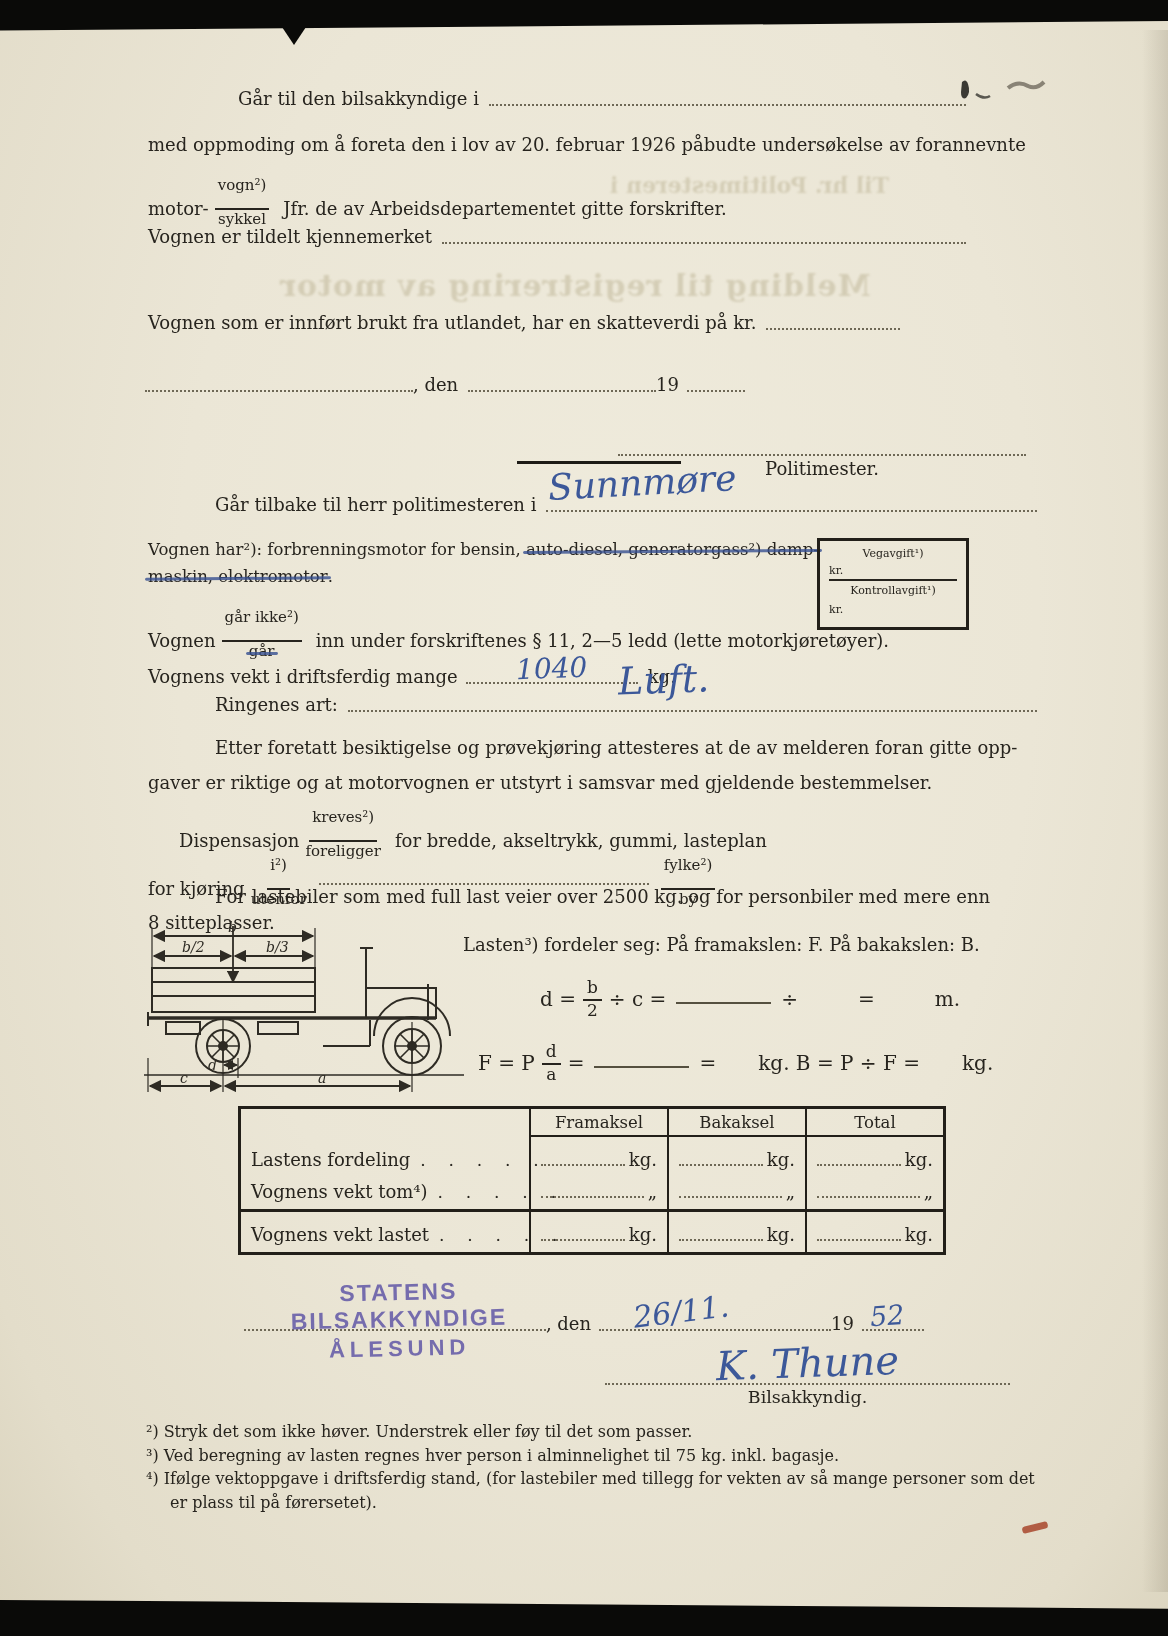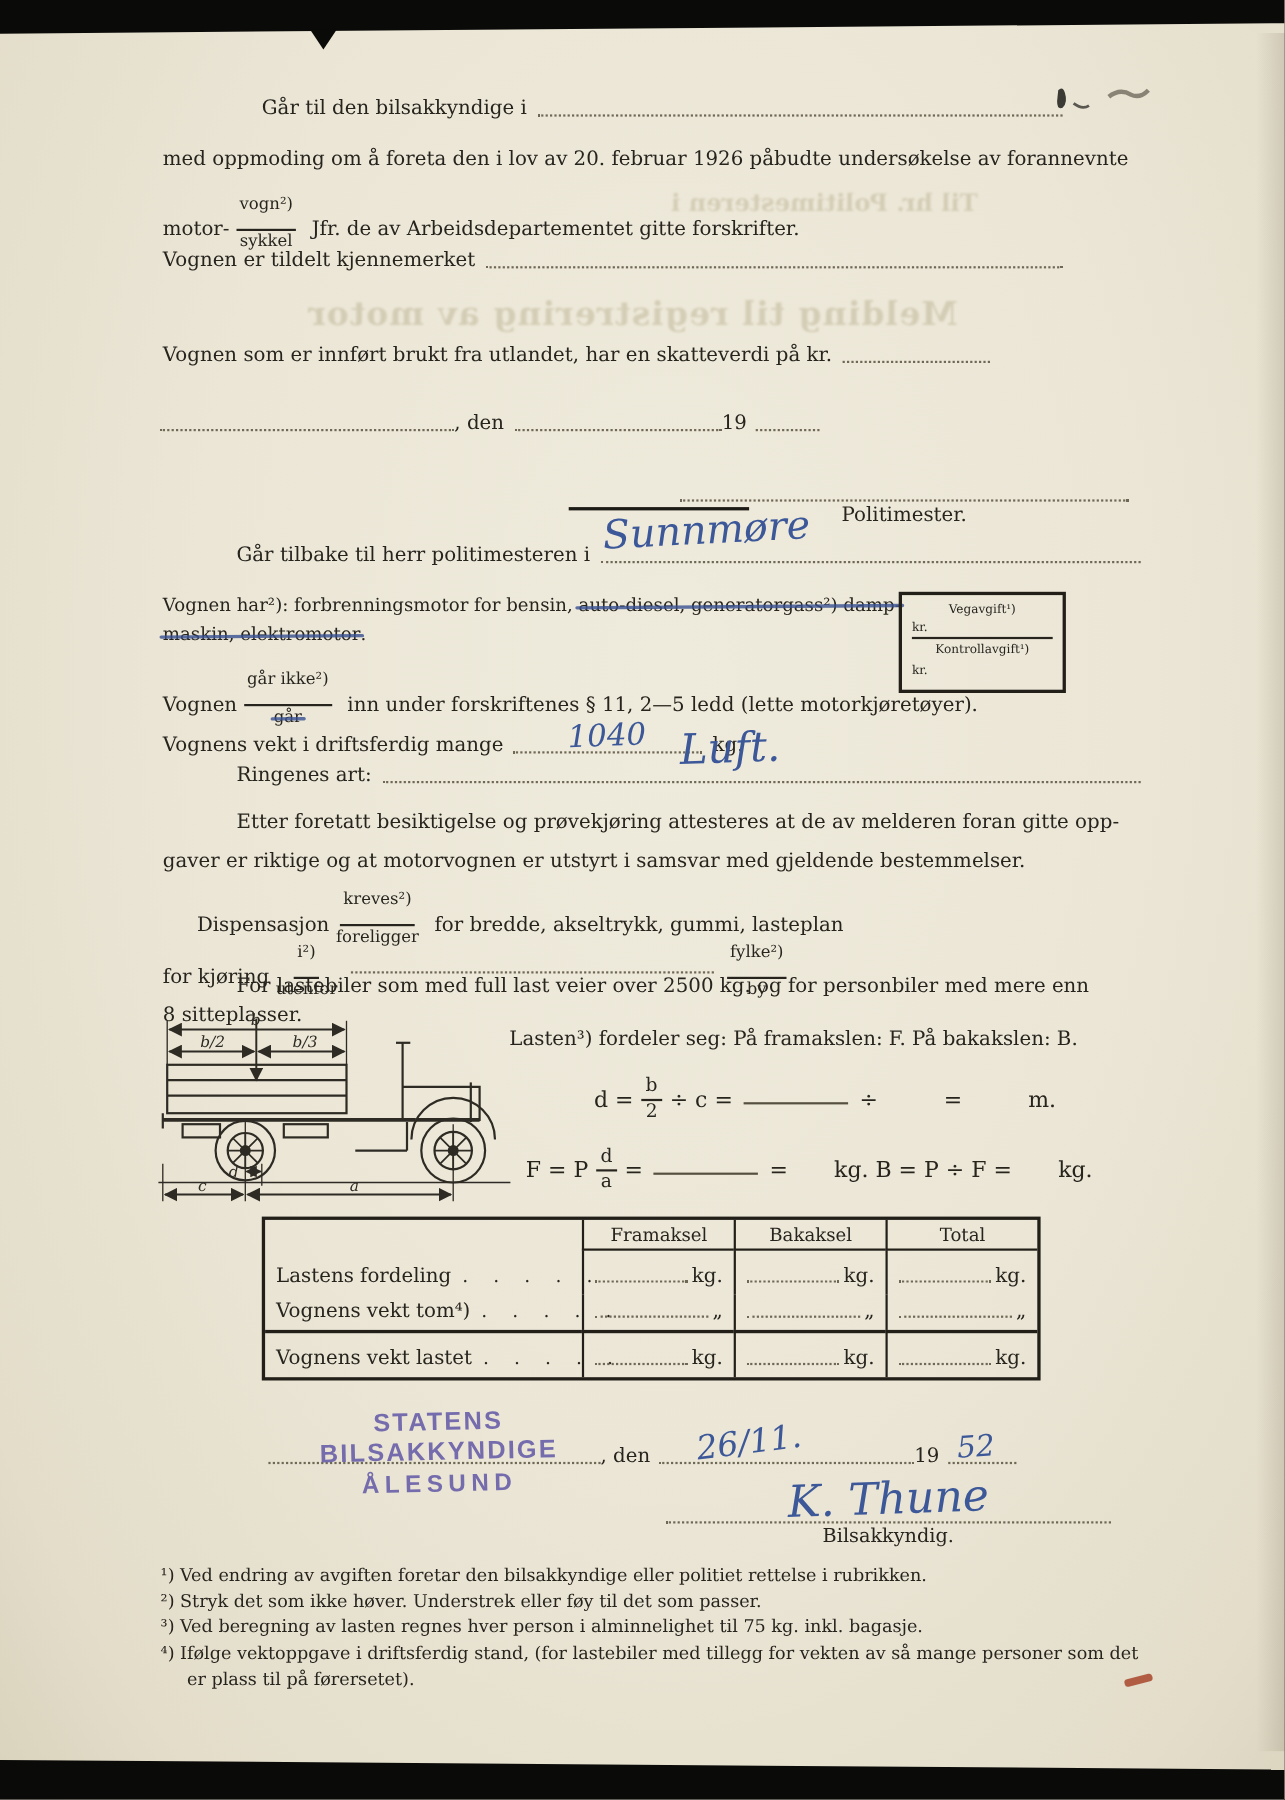--- a/index.html
+++ b/index.html
@@ -364,21 +364,20 @@
       </span>
   </div>
 
   <div class="sig">
     <div class="name hw">K. Thune</div>
     <div class="line"></div>
     <div class="role">Bilsakkyndig.</div>
   </div>
 
   <div class="fns">
-    <div class="fn"><span class="mk">¹)</span><span>Ved endring av avgiften foretar den bilsakkyndige eller politiet rettelse i rubrikken.</span></div>
     <div class="fn"><span class="mk">²)</span><span>Stryk det som ikke høver.  Understrek eller føy til det som passer.</span></div>
     <div class="fn"><span class="mk">³)</span><span>Ved beregning av lasten regnes hver person i alminnelighet til 75 kg. inkl. bagasje.</span></div>
     <div class="fn"><span class="mk">⁴)</span><span>Ifølge vektoppgave i driftsferdig stand, (for lastebiler med tillegg for vekten av så mange personer som det er plass til på førersetet).</span></div>
   </div>
 
   <div class="redmark"></div>
   <div class="rightshade"></div>
   <div class="topbar"></div>
   <div class="notch"></div>
   <div class="bottombar"></div>

